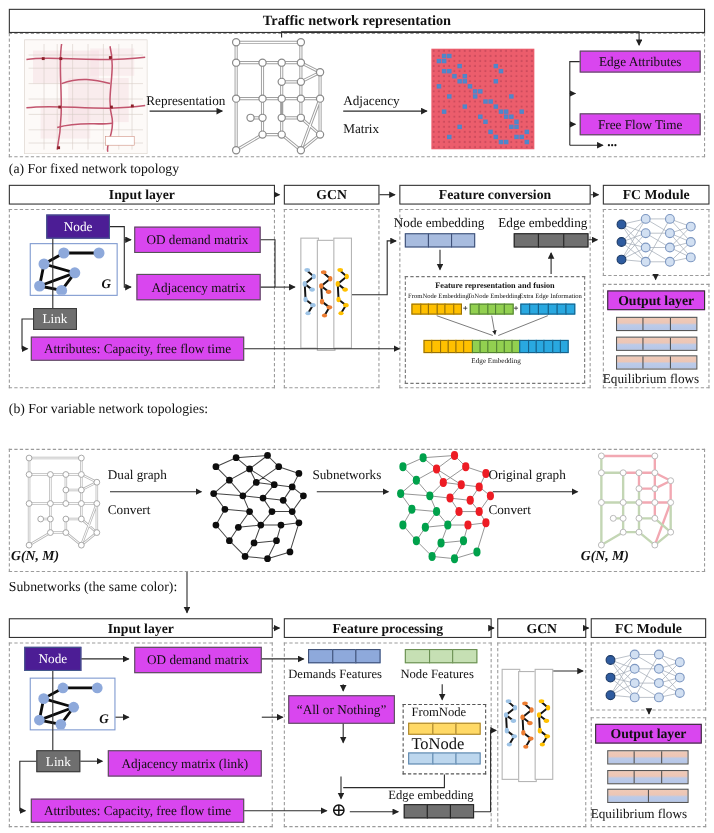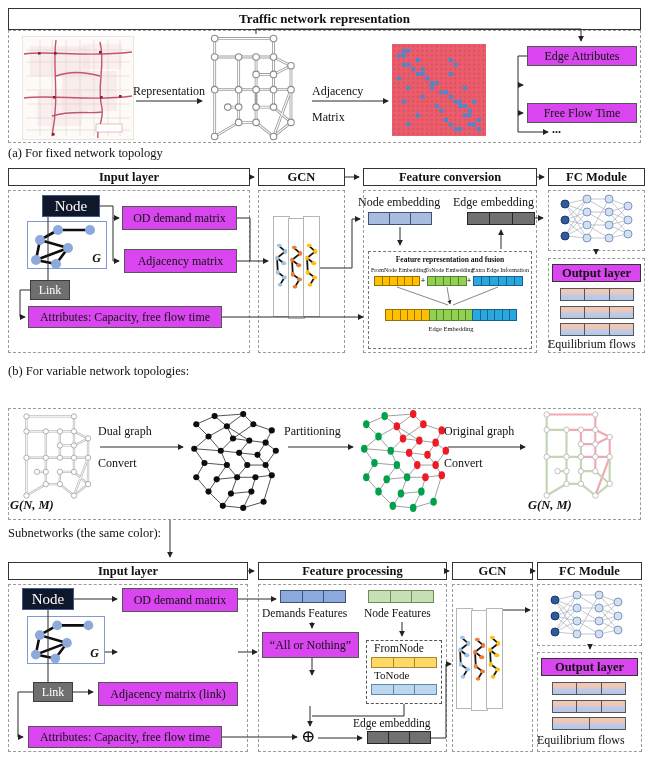--- a/index.html
+++ b/index.html
@@ -18,21 +18,21 @@
 .c-gr i{background:#c6e0b4;border:1px solid #6a8f52}
 .c-gy i{background:#707070;border:1px solid #262626}
 .c-yl i{background:#ffd966;border:1px solid #a8842d}
 .c-lb i{background:#bdd7ee;border:1px solid #5e87ad}
 .c-o i{background:#ffc000;border:1px solid #96700a}
 .c-g i{background:#92d050;border:1px solid #538135}
 .c-b i{background:#29a8e0;border:1px solid #17618a}
 .gbar{position:absolute;display:flex;border:1px solid #555;background:linear-gradient(180deg,#f0cab8 0%,#ecc6b6 42%,#bccbe9 58%,#b6c6e7 100%);box-sizing:border-box}
 .gbar i{flex:1;border-left:1.2px solid #555;box-sizing:border-box}
 .gbar i:first-child{border-left:none}
-.bluebox{position:absolute;background:#0f172a;border:1.2px solid #44598c;color:#fff;display:flex;align-items:center;justify-content:center;font-size:15px;box-sizing:border-box}
+.bluebox{position:absolute;background:#4c1d95;border:1.2px solid #44598c;color:#fff;display:flex;align-items:center;justify-content:center;font-size:12px;box-sizing:border-box}
 .graybox{position:absolute;background:#6f6f6f;border:1.2px solid #3c3c3c;color:#fff;display:flex;align-items:center;justify-content:center;font-size:12px;box-sizing:border-box}
 .gbox{position:absolute;border:1.2px solid #7f9ad0;background:#fff;box-sizing:border-box}
 .glabel{position:absolute;font-weight:bold;font-style:italic;font-size:12px}
 .tl{position:absolute;font-size:6px;text-align:center;white-space:nowrap}
 .card{position:absolute;border:1px solid #b5b5b5;background:#fff;box-sizing:border-box}
 .plus{position:absolute;font-size:8px;font-weight:bold;text-align:center}
 #ov{position:absolute;left:0;top:0;z-index:10;pointer-events:none}
 .cnt{z-index:2}
 </style>
 </head>
@@ -441,21 +441,21 @@
         <circle cx="84" cy="64" r="3"></circle>
         <circle cx="22" cy="80" r="3"></circle>
         <circle cx="44" cy="82" r="3"></circle>
         <circle cx="64" cy="80" r="3"></circle>
         <circle cx="36" cy="94" r="3"></circle>
         <circle cx="56" cy="96" r="3"></circle>
         <circle cx="76" cy="90" r="3"></circle>
       </g>
   </svg>
 
-  <div class="lbl cnt" style="left:284px;top:424px;width:76px"><span>Partitioning</span></div>
+  <div class="lbl cnt" style="left:284px;top:424px;width:76px"><span>Subnetworks</span></div>
 
   <svg class="abs cnt" style="left:356px;top:410px" width="94" height="104" viewBox="0 0 92 102">
     <path d="M28,6L56,4M28,6L10,14M28,6L40,16M56,4L66,14M56,4L40,16M10,14L22,26M40,16L22,26M40,16L46,28M66,14L46,28M66,14L84,20M84,20L78,32M22,26L8,38M22,26L34,40M46,28L62,30M46,28L34,40M62,30L78,32M62,30L52,42M78,32L70,44M78,32L88,40M8,38L18,52M8,38L34,40M34,40L52,42M34,40L40,54M52,42L70,44M52,42L60,54M70,44L78,54M88,40L78,54M18,52L40,54M18,52L10,66M40,54L30,68M40,54L50,66M60,54L78,54M60,54L50,66M78,54L84,64M10,66L22,80M30,68L50,66M30,68L22,80M50,66L68,66M50,66L44,82M68,66L84,64M68,66L64,80M84,64L76,90M22,80L36,94M44,82L64,80M44,82L36,94M64,80L56,96M36,94L56,96M56,96L76,90M40,16L62,30" stroke="#8a8a8a" stroke-width="0.8" fill="none"></path>
     <g fill="#00a14b">
         <ellipse cx="28" cy="6" rx="3.2" ry="4"></ellipse>
         <ellipse cx="10" cy="14" rx="3.2" ry="4"></ellipse>
         <ellipse cx="22" cy="26" rx="3.2" ry="4"></ellipse>
         <ellipse cx="8" cy="38" rx="3.2" ry="4"></ellipse>
         <ellipse cx="34" cy="40" rx="3.2" ry="4"></ellipse>
         <ellipse cx="18" cy="52" rx="3.2" ry="4"></ellipse>
@@ -589,21 +589,21 @@
   <div class="box cnt" style="left:262px;top:632px;width:97px;height:26px">
       <span>“All or Nothing”</span>
     </div>
   <div class="dash cnt" style="left:366px;top:640px;width:76px;height:64px;border-color:#555"></div>
   <div class="lbl cnt" style="left:370px;top:642px;width:68px;font-size:11.5px;text-align:left;padding-left:4px"><span>FromNode</span></div>
   <div class="bar c-yl cnt" style="left:371px;top:657px;width:66px;height:11px">
       <i></i>
       <i></i>
       <i></i>
     </div>
-  <div class="lbl cnt" style="left:370px;top:669px;width:68px;font-size:11px;text-align:left;padding-left:4px"><span>ToNode</span></div>
+  <div class="lbl cnt" style="left:370px;top:669px;width:68px;font-size:15px;text-align:left;padding-left:4px"><span>ToNode</span></div>
   <div class="bar c-lb cnt" style="left:371px;top:684px;width:66px;height:11px">
       <i></i>
       <i></i>
       <i></i>
     </div>
   <div class="lbl cnt" style="left:301px;top:728px;width:18px;font-size:17px;line-height:18px"><span>⊕</span></div>
   <div class="lbl cnt" style="left:353px;top:717px;width:92px;font-size:11.5px"><span>Edge embedding</span></div>
   <div class="bar c-gy cnt" style="left:367px;top:731px;width:64px;height:13px">
       <i></i>
       <i></i>

